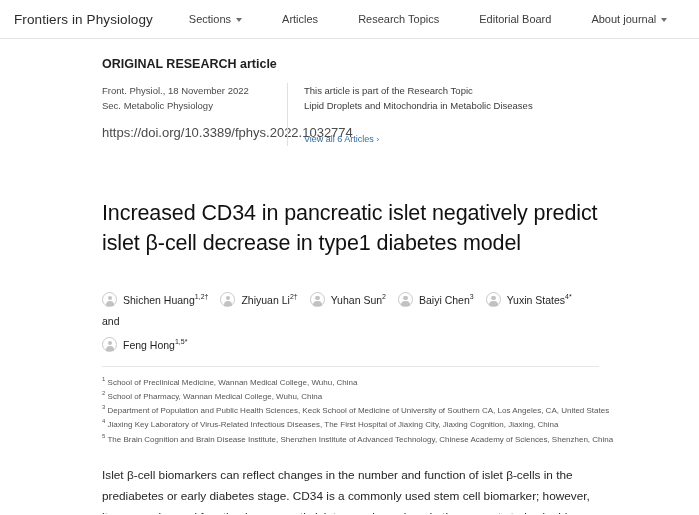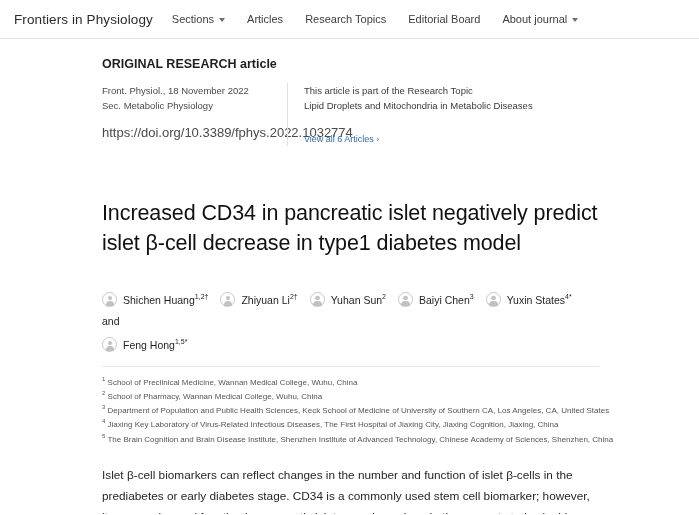--- a/index.html
+++ b/index.html
@@ -17,24 +17,24 @@
     border-bottom: 1px solid #e3e3e3;
     display: flex;
     align-items: center;
     padding: 0 14px;
     background: #fff;
   }
   .brand {
     font-size: 13.5px;
     color: #2b2b2b;
     letter-spacing: 0.1px;
-    margin-right: 19px;
-    white-space: nowrap;
-  }
-  .nav-items { display: flex; align-items: flex-start; gap: 22px; }
+    margin-right: 36px;
+    white-space: nowrap;
+  }
+  .nav-items { display: flex; align-items: flex-start; gap: 40px; }
   .nav-item {
     font-size: 11px;
     color: #3c3c3c;
     display: flex;
     align-items: center;
     gap: 5px;
     white-space: nowrap;
     cursor: pointer;
   }
   .caret {

